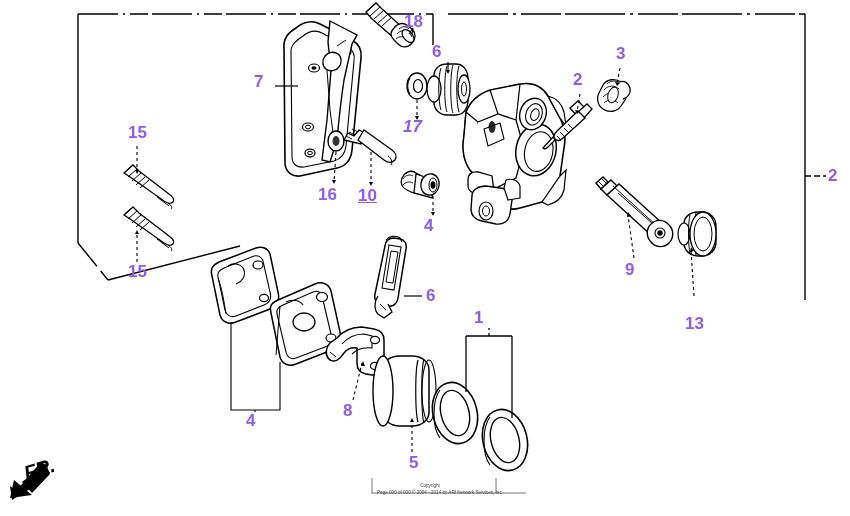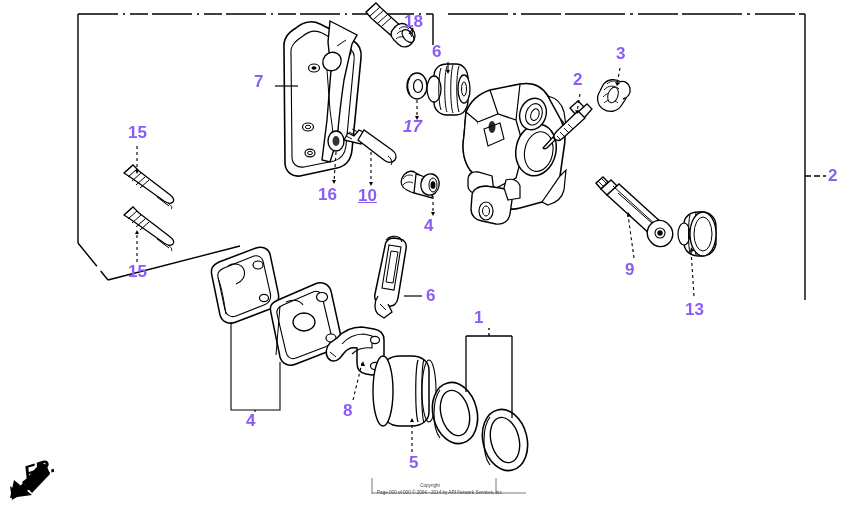--- a/index.html
+++ b/index.html
@@ -362,21 +362,21 @@
   <div class="cap n" style="left:616px;top:45px;">3</div>
   <div class="cap n" style="left:246px;top:412px;">4</div>
   <div class="cap n" style="left:409px;top:454px;">5</div>
   <div class="cap n" style="left:426px;top:287px;">6</div>
   <div class="cap n" style="left:254px;top:73px;">7</div>
   <div class="cap n" style="left:343px;top:402px;">8</div>
   <div class="cap n" style="left:625px;top:261px;">9</div>
   <div class="cap n" style="left:358px;top:187px;text-decoration:underline;">10</div>
   <div class="cap n" style="left:424px;top:217px;">4</div>
   <div class="cap n" style="left:432px;top:43px;">6</div>
-  <div class="cap n" style="left:685px;top:301px;">13</div>
+  <div class="cap n" style="left:685px;top:315px;">13</div>
   <div class="cap n" style="left:828px;top:167px;">2</div>
   <div class="cap n" style="left:128px;top:124px;">15</div>
   <div class="cap n" style="left:128px;top:263px;">15</div>
   <div class="cap n" style="left:318px;top:186px;text-align:center;">16</div>
   <div class="cap n" style="left:403px;top:118px;font-style:italic;">17</div>
   <div class="cap n" style="left:404px;top:13px;">18</div>
 
   <div class="fr">FR.</div>
   <svg style="position:absolute;left:8px;top:462px;" width="44" height="42">
     <path d="M40,4 L16,22 L22,27 L4,38 L2,24 L8,29 L33,0 Z" fill="#000"></path>

